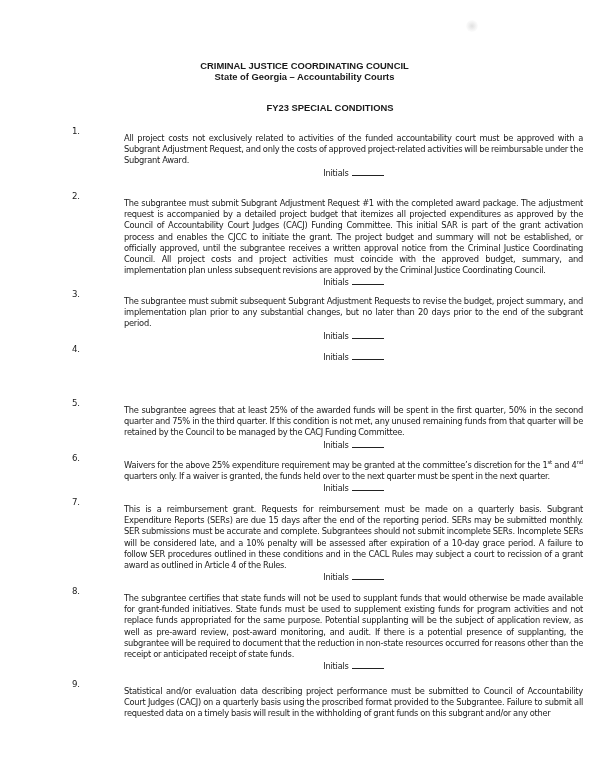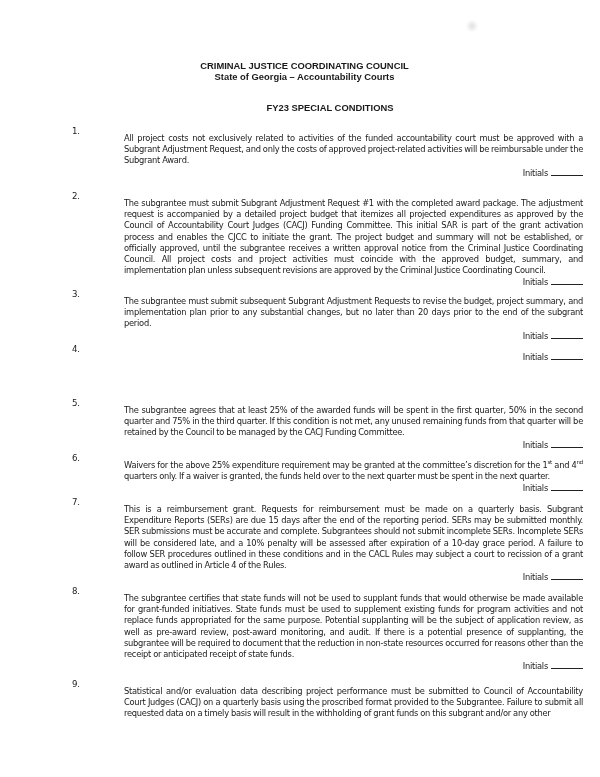--- a/index.html
+++ b/index.html
@@ -21,21 +21,21 @@
   .cond { position: absolute; left: 0; width: 600px; }
   .num {
     position: absolute; left: 72px; top: 0;
     font-size: 8.6px; line-height: 11.2px; letter-spacing: -0.15px;
   }
   .body {
     position: absolute; left: 88px; width: 459px; top: 7px;
     font-size: 8.3px; line-height: 11.2px; letter-spacing: -0.25px;
     text-align: justify; word-spacing: -0.3px; margin-left: 36px;
   }
-  .initials { display: block; text-align: right; }
+  .initials { display: block; text-align: center; }
   .blank { display: inline-block; width: 32px; border-bottom: 1px solid #222; margin-left: 3px; height: 8px; vertical-align: baseline; }
   sup { font-size: 5.5px; line-height: 0; }
   .smudge {
     position: absolute; left: 466px; top: 20px; width: 12px; height: 12px; border-radius: 50%;
     background: radial-gradient(circle, #e0e0e0 0%, #f5f5f5 50%, rgba(255,255,255,0) 80%);
   }
 </style>
 </head>
 <body>
 

